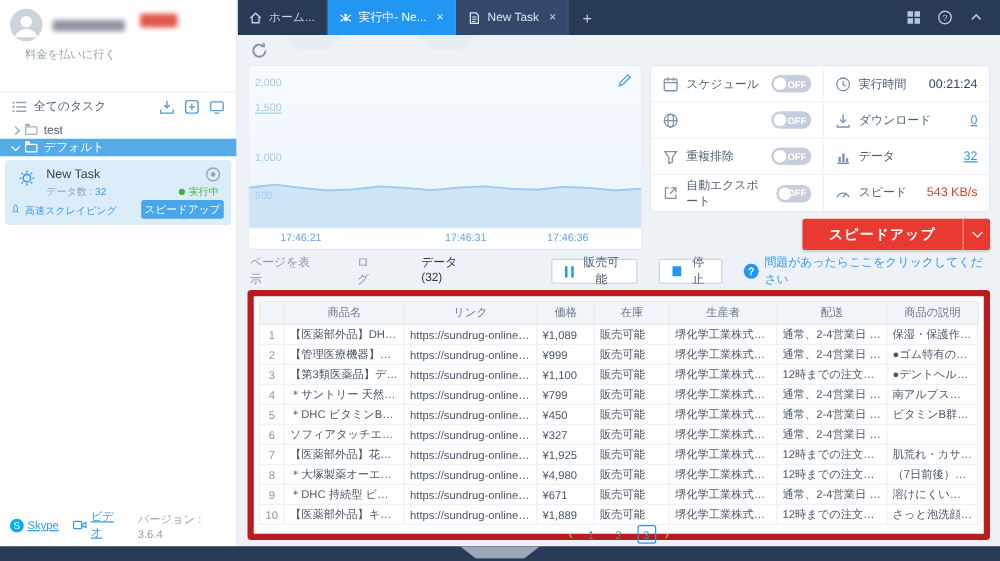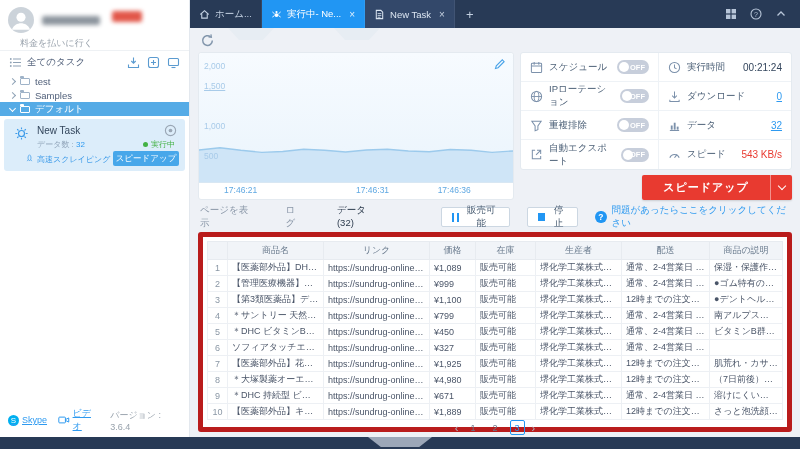--- a/index.html
+++ b/index.html
@@ -15,21 +15,21 @@
 .newtab{display:flex;align-items:center;padding:0 11px;color:#c4d1e2;font-size:13px}
 .tb-right{margin-left:auto;display:flex;align-items:center;gap:13px;padding-right:13px;color:#b7c5d8}
 .tb-ic svg{width:12px;height:12px;display:block}
 
 .sidebar{position:absolute;left:0;top:0;width:190px;height:437px;background:#fff;border-right:1px solid #e3e8ee;z-index:2}
 .user-row{display:flex;align-items:center;gap:8px;padding:7px 8px 2px}
 .avatar{width:26px;height:26px;border-radius:50%;background:#ccd3da;overflow:hidden;flex:none}
 .avatar svg{width:26px;height:26px;display:block}
 .blur-name{width:58px;height:9px;background:#8d959e;border-radius:2px;filter:blur(2px)}
 .blur-badge{width:30px;height:11px;background:#e2574a;border-radius:2px;filter:blur(2px);margin-left:4px;margin-top:-8px}
-.pay{display:block;margin:2px 0 0 20px;font-size:9px;color:#9aa3ad;text-decoration:none}
+.pay{display:block;margin:2px 0 23px 20px;font-size:9px;color:#9aa3ad;text-decoration:none}
 .side-div{border-top:1px solid #eef1f4}
 .tasks-header{height:23px;display:flex;align-items:center;gap:5px;padding:0 9px;font-size:9.5px;color:#51607a}
 .tasks-header .hic{margin-left:0}
 .hdr-icons{margin-left:auto;display:flex;gap:7px;color:#5b9bd0}
 .hdr-icons span svg{width:13px;height:13px;display:block}
 .tree-row{height:14px;display:flex;align-items:center;gap:5px;padding:0 0 0 10px;font-size:9.5px;color:#51607a;cursor:default}
 .tree-row.sel{background:#55abe6;color:#fff}
 .chev{width:5px;height:5px;border-right:1.2px solid #8fa2b5;border-bottom:1.2px solid #8fa2b5;transform:rotate(-45deg);flex:none}
 .chev.down{transform:rotate(45deg);margin-top:-2px}
 .sel .chev{border-color:#fff}
@@ -39,21 +39,21 @@
 .task-card{margin:3px 4px 0;background:#dcedfa;border-radius:3px;height:52px;position:relative;padding:5px 8px}
 .gear{position:absolute;left:10px;top:7px;color:#3d9be9}
 .gear svg{width:15px;height:15px;display:block}
 .tc-name{position:absolute;left:33px;top:6px;font-size:10px;color:#33465c}
 .tc-stop{position:absolute;right:8px;top:5px}
 .tc-stop svg{width:13px;height:13px;display:block}
 .tc-data{position:absolute;left:33px;top:20px;font-size:8px;color:#8fa3b8}
 .tc-data b{color:var(--link);font-weight:normal}
 .tc-status{position:absolute;right:10px;top:20px;font-size:8px;color:var(--green);display:flex;align-items:center;gap:3px}
 .dot{width:5px;height:5px;border-radius:50%;background:var(--green);display:inline-block}
-.tc-mode{position:absolute;left:21px;top:35px;font-size:8px;color:#3d9be9;display:flex;gap:3px}
+.tc-mode{position:absolute;left:4px;top:35px;font-size:8px;color:#3d9be9;display:flex;gap:3px}
 .tc-mode svg{width:9px;height:9px;display:block}
 .tc-speedup{position:absolute;right:6px;top:32px;width:66px;height:15px;background:#47a7ea;border:none;border-radius:2px;color:#fff;font-size:8.5px;cursor:pointer}
 .side-footer{position:absolute;left:8px;right:8px;bottom:4px;display:flex;align-items:center;gap:11px;font-size:9px}
 .sk,.vd{display:flex;align-items:center;gap:3px;color:var(--link);text-decoration:underline;cursor:pointer}
 .sk i{width:11px;height:11px;border-radius:50%;background:#00aff0;color:#fff;font-size:8px;font-style:normal;display:flex;align-items:center;justify-content:center}
 .vd svg{width:12px;height:10px;display:block}
 .version{margin-left:auto;color:#98a2ac;text-decoration:none}
 
 .statusbar{position:absolute;left:0;bottom:0;width:100%;height:12px;background:var(--navy);z-index:3}
 .sb-handle{position:absolute;left:50%;top:0;transform:translateX(-50%);width:64px;height:10px;background:#b9c3d1;clip-path:polygon(0 0,100% 0,80% 100%,20% 100%);opacity:.8}
@@ -162,25 +162,20 @@
             </svg>
           </span>
         </span>
     </div>
     <div>
         <div class="tree-row">
           <span class="chev"></span>
           <span class="folder"></span>
           <span class="tlabel">test</span>
         </div>
-        <div class="tree-row">
-          <span class="chev"></span>
-          <span class="folder"></span>
-          <span class="tlabel">Samples</span>
-        </div>
         <div class="tree-row sel">
           <span class="chev down"></span>
           <span class="folder"></span>
           <span class="tlabel">デフォルト</span>
         </div>
       </div>
     <div class="task-card">
       <span class="gear">
           <svg viewBox="0 0 16 16">
             <path d="M8 1.5v2M8 12.5v2M1.5 8h2M12.5 8h2M3.4 3.4l1.4 1.4M11.2 11.2l1.4 1.4M12.6 3.4l-1.4 1.4M4.8 11.2l-1.4 1.4" stroke="currentColor" stroke-width="1.2"></path>
@@ -342,21 +337,20 @@
           </div>
           <div class="sg-row">
             <div class="sg-cell sg-left">
               <span class="sg-ic">
                 <svg viewBox="0 0 14 14">
                   <circle cx="7" cy="7" r="5.5" fill="none" stroke="currentColor" stroke-width="1.1"></circle>
                   <ellipse cx="7" cy="7" rx="2.5" ry="5.5" fill="none" stroke="currentColor" stroke-width="1"></ellipse>
                   <path d="M1.5 7h11" stroke="currentColor" stroke-width="1" fill="none"></path>
                 </svg>
               </span>
-              <span>IPローテーション</span>
               <span class="pill">OFF</span>
             </div>
             <div class="sg-cell sg-right">
               <span class="sg-ic">
                 <svg viewBox="0 0 14 14">
                   <path d="M7 1.5v7M4.5 6L7 8.7 9.5 6" fill="none" stroke="currentColor" stroke-width="1.1"></path>
                   <path d="M2 10.5v2h10v-2" fill="none" stroke="currentColor" stroke-width="1.1"></path>
                 </svg>
               </span>
               <span>ダウンロード</span>

